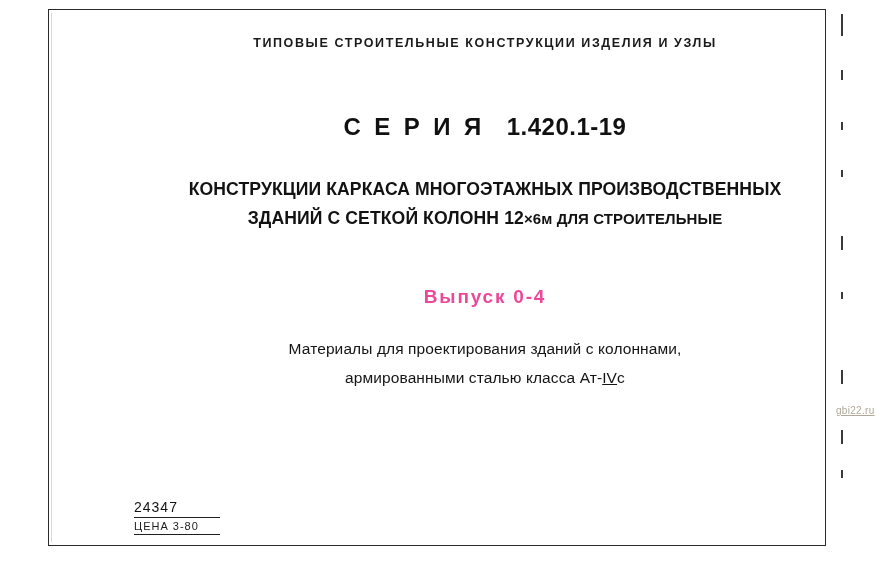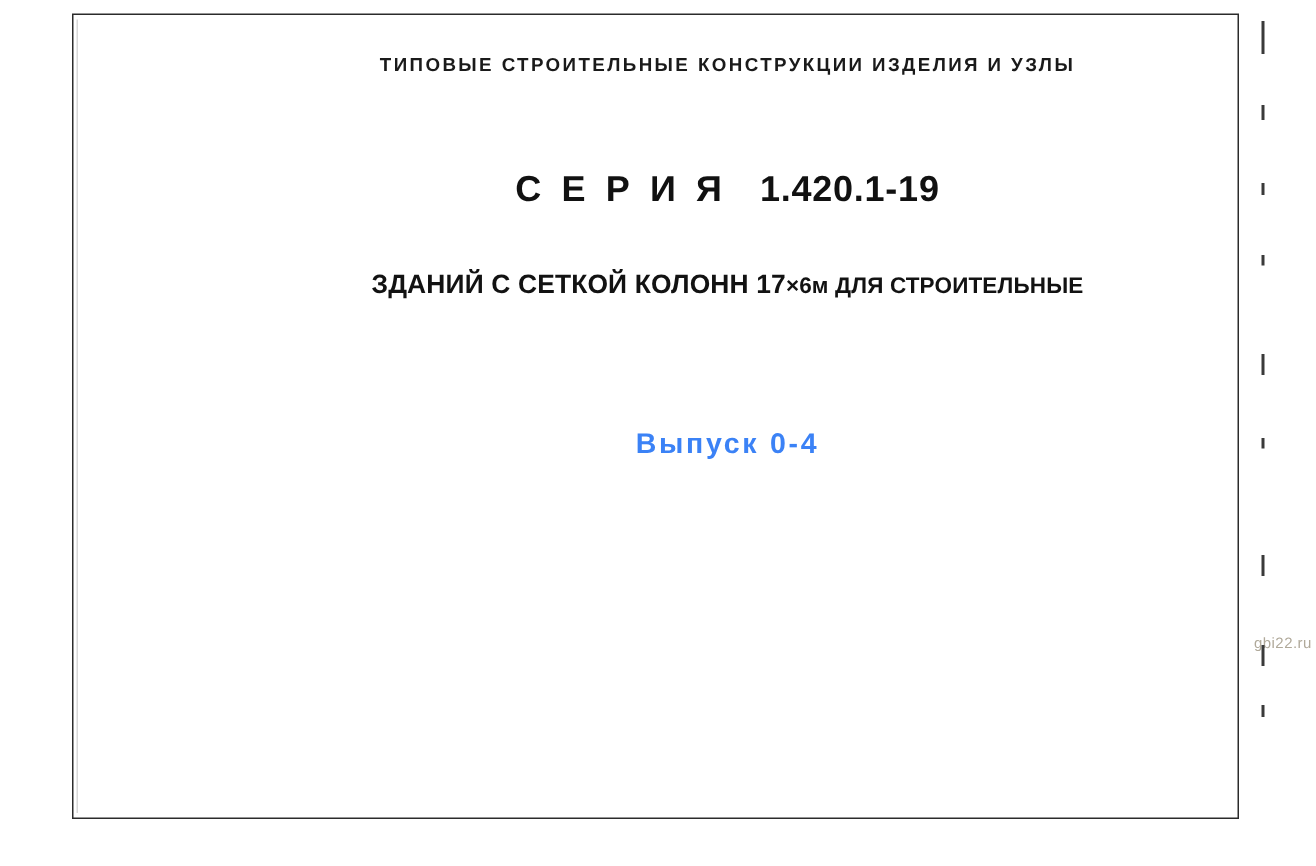--- a/index.html
+++ b/index.html
@@ -96,21 +96,21 @@
   .title-block .t2 .small { font-size: 15px; }
 
   .issue {
     position: absolute;
     top: 277px;
     left: 0;
     width: 778px;
     font-size: 19px;
     font-weight: 600;
     letter-spacing: 1.8px;
-    color: #3b82f6;
+    color: #ec4899;
   }
 
   .subtitle {
     position: absolute;
     top: 325px;
     left: 0;
     width: 778px;
     font-size: 15.5px;
     line-height: 29px;
     font-weight: 500;
@@ -149,24 +149,25 @@
     width: 86px;
     height: 1px;
     background: #1f1f1f;
     margin-top: 2px;
   }
 
   
   .watermark {
     position: absolute;
     left: 836px;
-    top: 424px;
+    top: 405px;
     font-size: 10px;
     color: #b0a99a;
     letter-spacing: 0.3px;
+    text-decoration: underline;
   }
 
   
   .tick {
     position: absolute;
     width: 2px;
     background: #3a3a3a;
     left: 841px;
   }
   .tick.t1 { top: 14px;  height: 22px; }
@@ -189,28 +190,41 @@
 
   <div class="content">
 
     <div class="line-header">ТИПОВЫЕ СТРОИТЕЛЬНЫЕ КОНСТРУКЦИИ ИЗДЕЛИЯ И УЗЛЫ</div>
 
     <div class="series">
       <span class="ser-word">С Е Р И Я</span><span class="ser-num">1.420.1-19</span>
     </div>
 
     <div class="title-block">
+      <div class="t1">КОНСТРУКЦИИ КАРКАСА МНОГОЭТАЖНЫХ ПРОИЗВОДСТВЕННЫХ</div>
       <div class="t2">
-        <span>ЗДАНИЙ С СЕТКОЙ КОЛОНН 17</span><span class="small">×6</span><span class="small">м ДЛЯ СТРОИТЕЛЬНЫЕ</span>
+        <span>ЗДАНИЙ С СЕТКОЙ КОЛОНН 12</span><span class="small">×6</span><span class="small">м ДЛЯ СТРОИТЕЛЬНЫЕ</span>
       </div>
     </div>
 
     <div class="issue">Выпуск 0-4</div>
 
-
+    <div class="subtitle">
+      <div>Материалы для проектирования зданий с колоннами,</div>
+      <div>
+        <span>армированными сталью класса Ат-</span><span class="u">IV</span><span>с</span>
+      </div>
+    </div>
+
+    <div class="stamp">
+      <div class="code">24347</div>
+      <div class="rule"></div>
+      <div class="price">ЦЕНА 3-80</div>
+      <div class="rule2"></div>
+    </div>
 
   </div>
 
   <div class="watermark">gbi22.ru</div>
 
   <div class="tick t1"></div>
   <div class="tick t2"></div>
   <div class="tick t3"></div>
   <div class="tick t4"></div>
   <div class="tick t5"></div>

